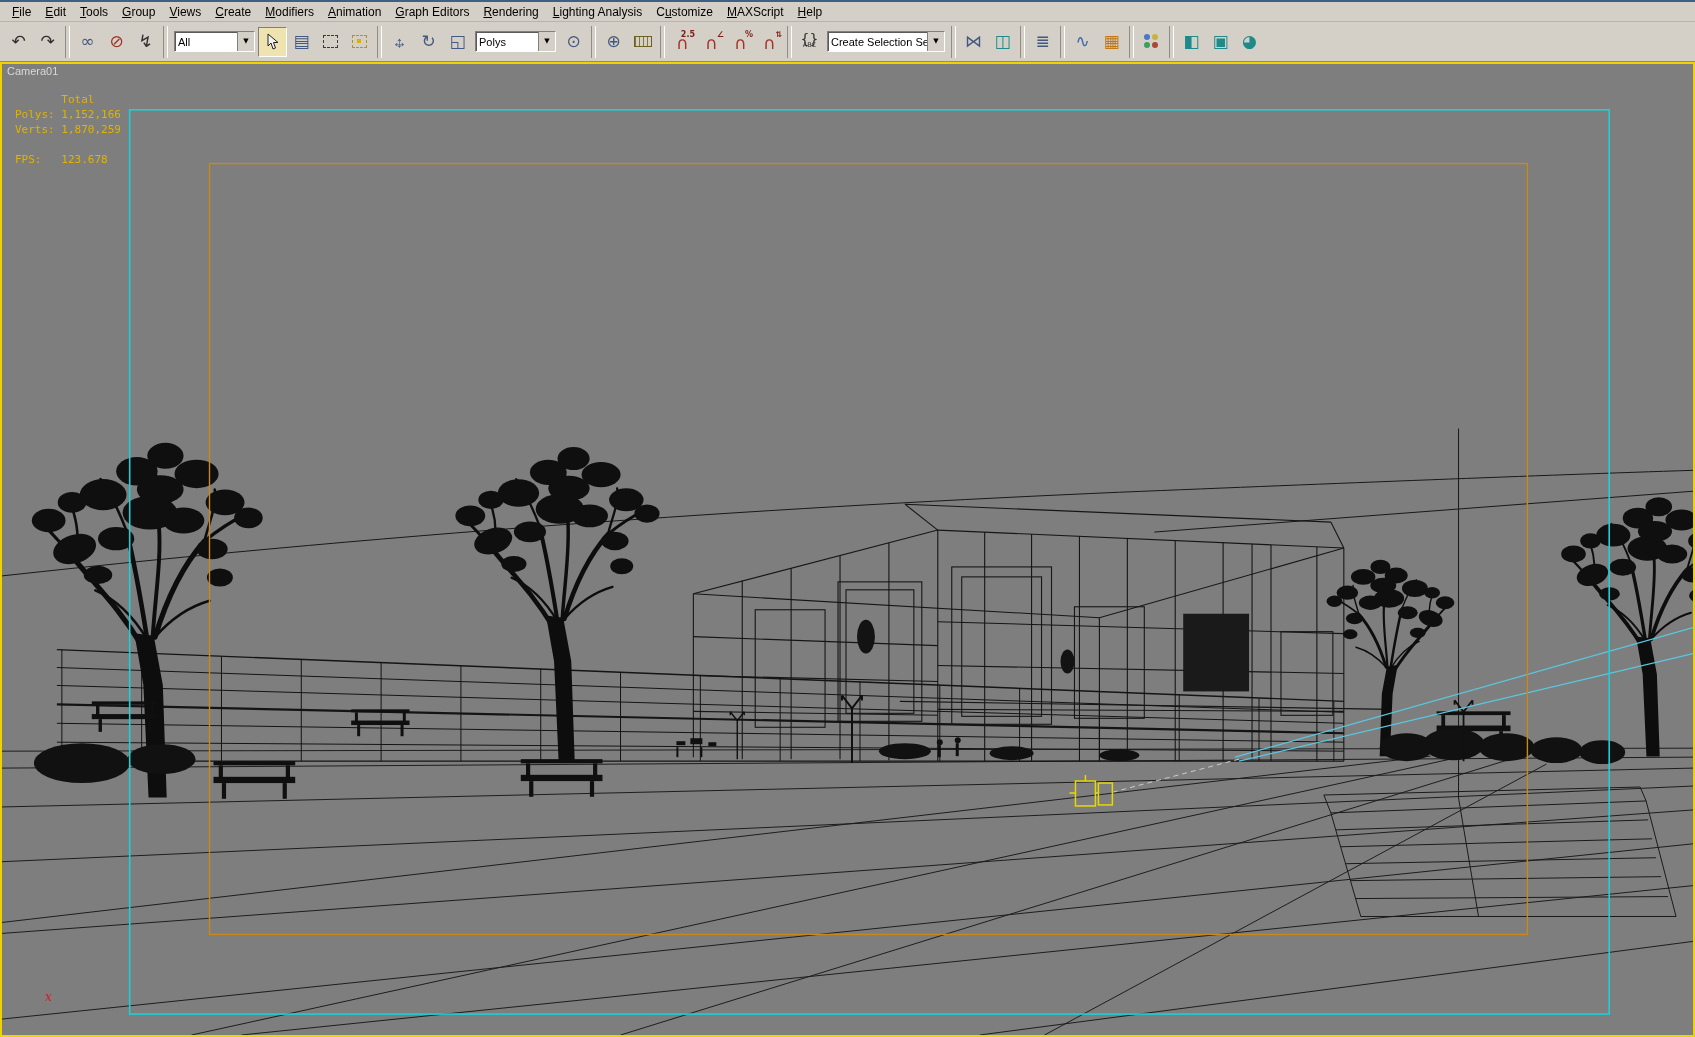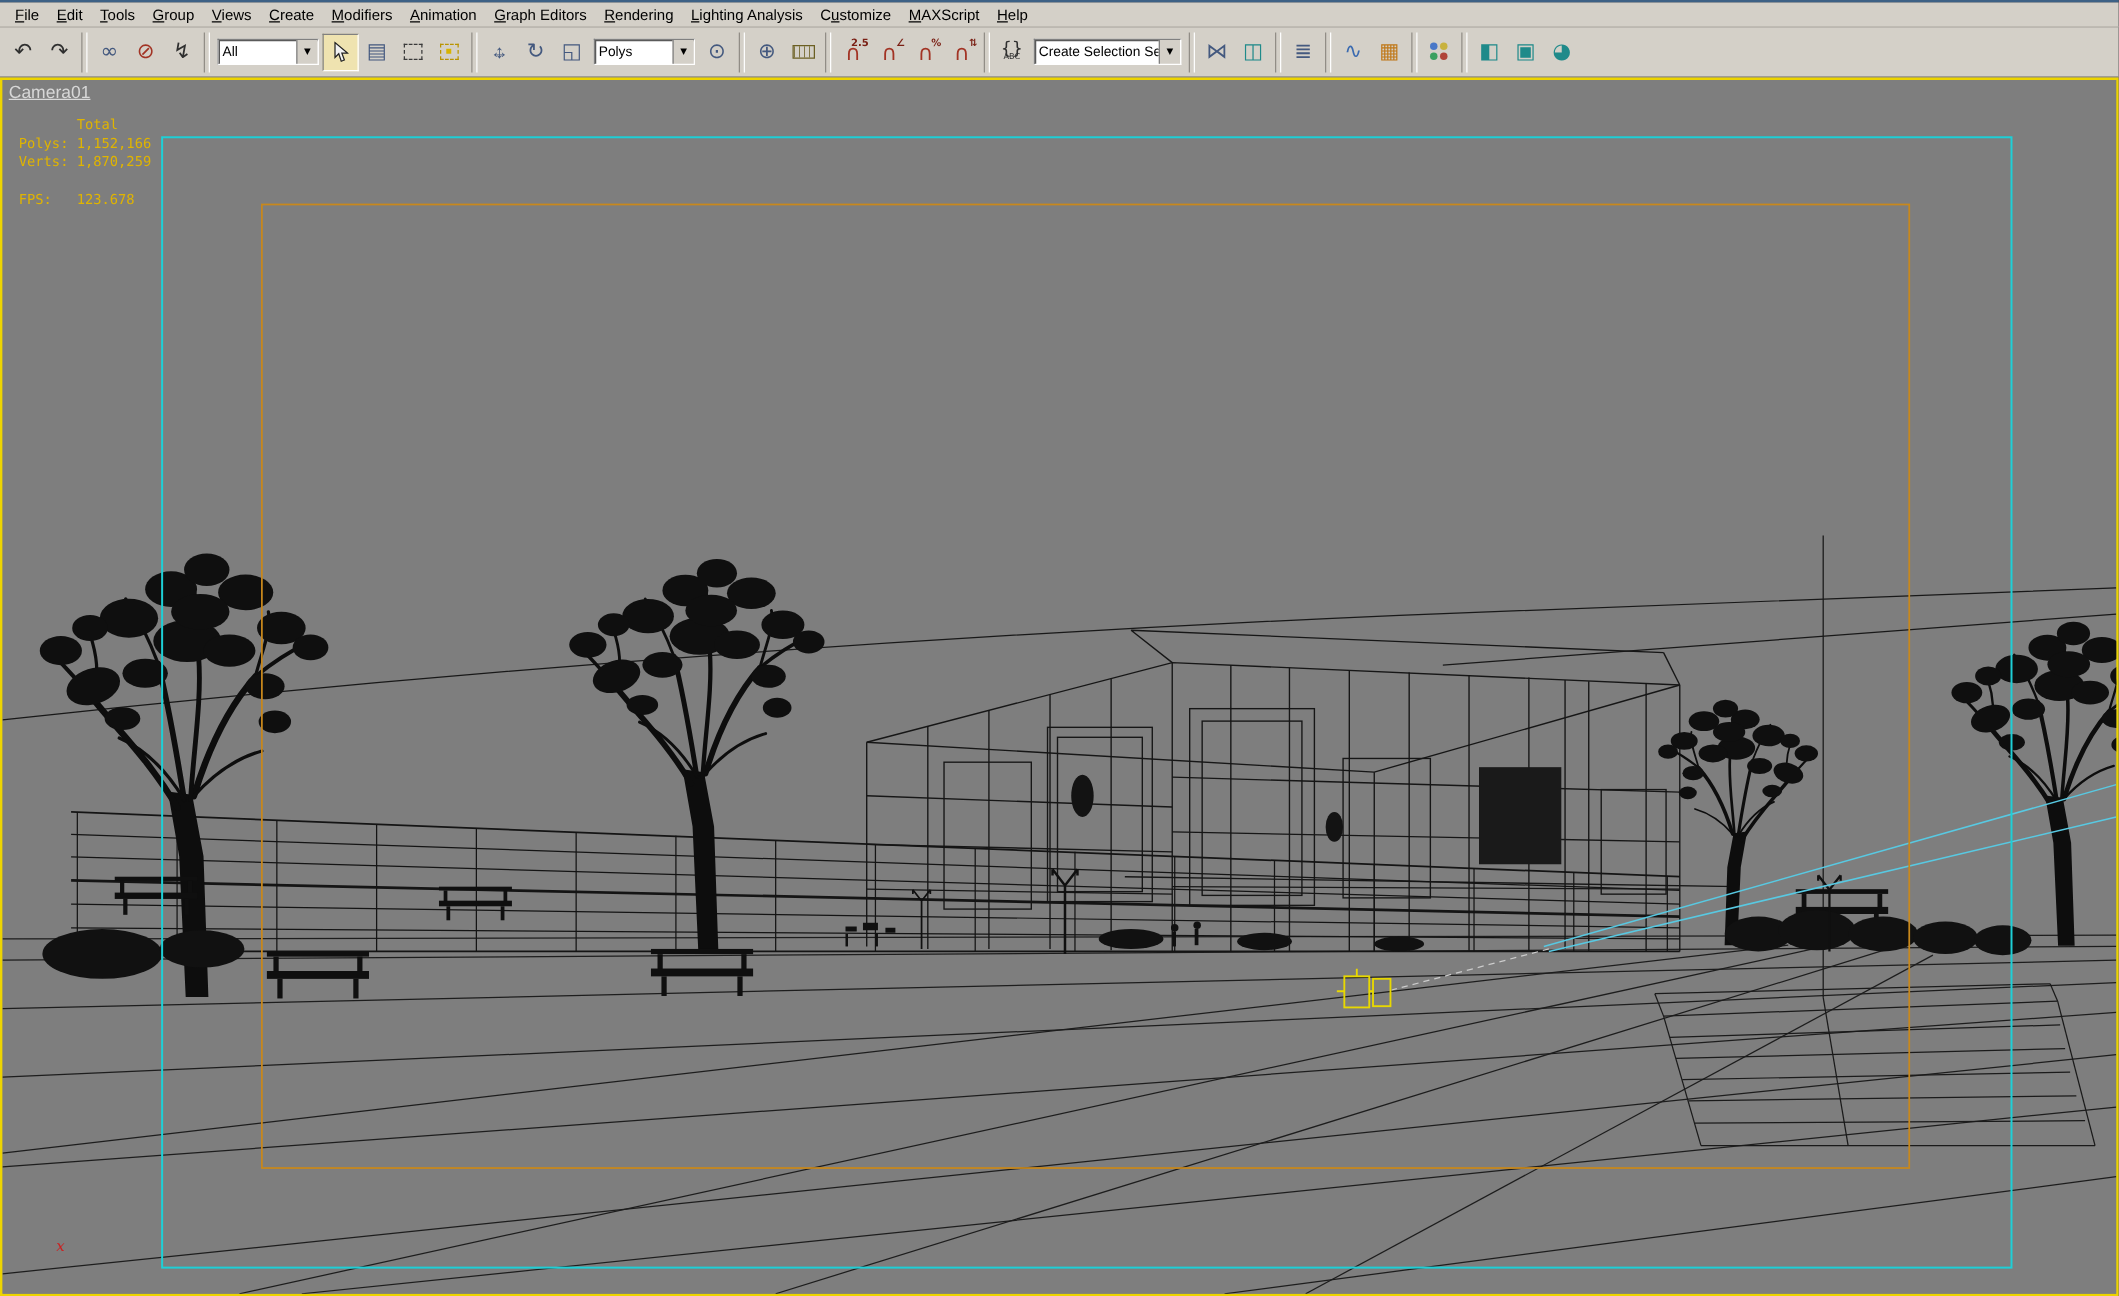--- a/index.html
+++ b/index.html
@@ -43,21 +43,21 @@
          border:1px solid;border-color:#808080 #fff #fff #808080;box-shadow:inset 1px 1px 0 #5a5a5a;
          margin:0 3px;flex:0 0 auto;font-size:11px;color:#000;}
   .combo .val{flex:1;display:flex;align-items:center;padding:0 3px;white-space:nowrap;overflow:hidden;}
   .combo .cbtn{width:16px;background:#d4d0c8;border-left:1px solid #808080;display:flex;
          align-items:center;justify-content:center;}
   .combo .arr{font-size:7px;line-height:1;font-family:"DejaVu Sans",sans-serif;}
   .w62{width:81px}.w118{width:118px}
   
   .viewport{flex:1;position:relative;background:#7e7e7e;border:2px solid #edd400;box-sizing:border-box;}
   svg.scene{position:absolute;left:0;top:0;width:100%;height:100%;display:block;}
-  .vp-label{position:absolute;top:1px;left:5px;font-size:14px;color:#d8d8d8;text-decoration:underline;}
+  .vp-label{position:absolute;top:1px;left:5px;font-size:11px;color:#d8d8d8;}
   .stats{position:absolute;top:28px;left:13px;margin:0;white-space:pre;color:#e0b400;
          font:11px/15px "DejaVu Sans Mono",monospace;}
   .axis-x{position:absolute;left:43px;top:926px;color:#cc2020;font:italic 12px "DejaVu Serif",serif;}
 </style>
 </head>
 <body>
 
 <div class="app">
   <div class="win-edge"></div>
 

